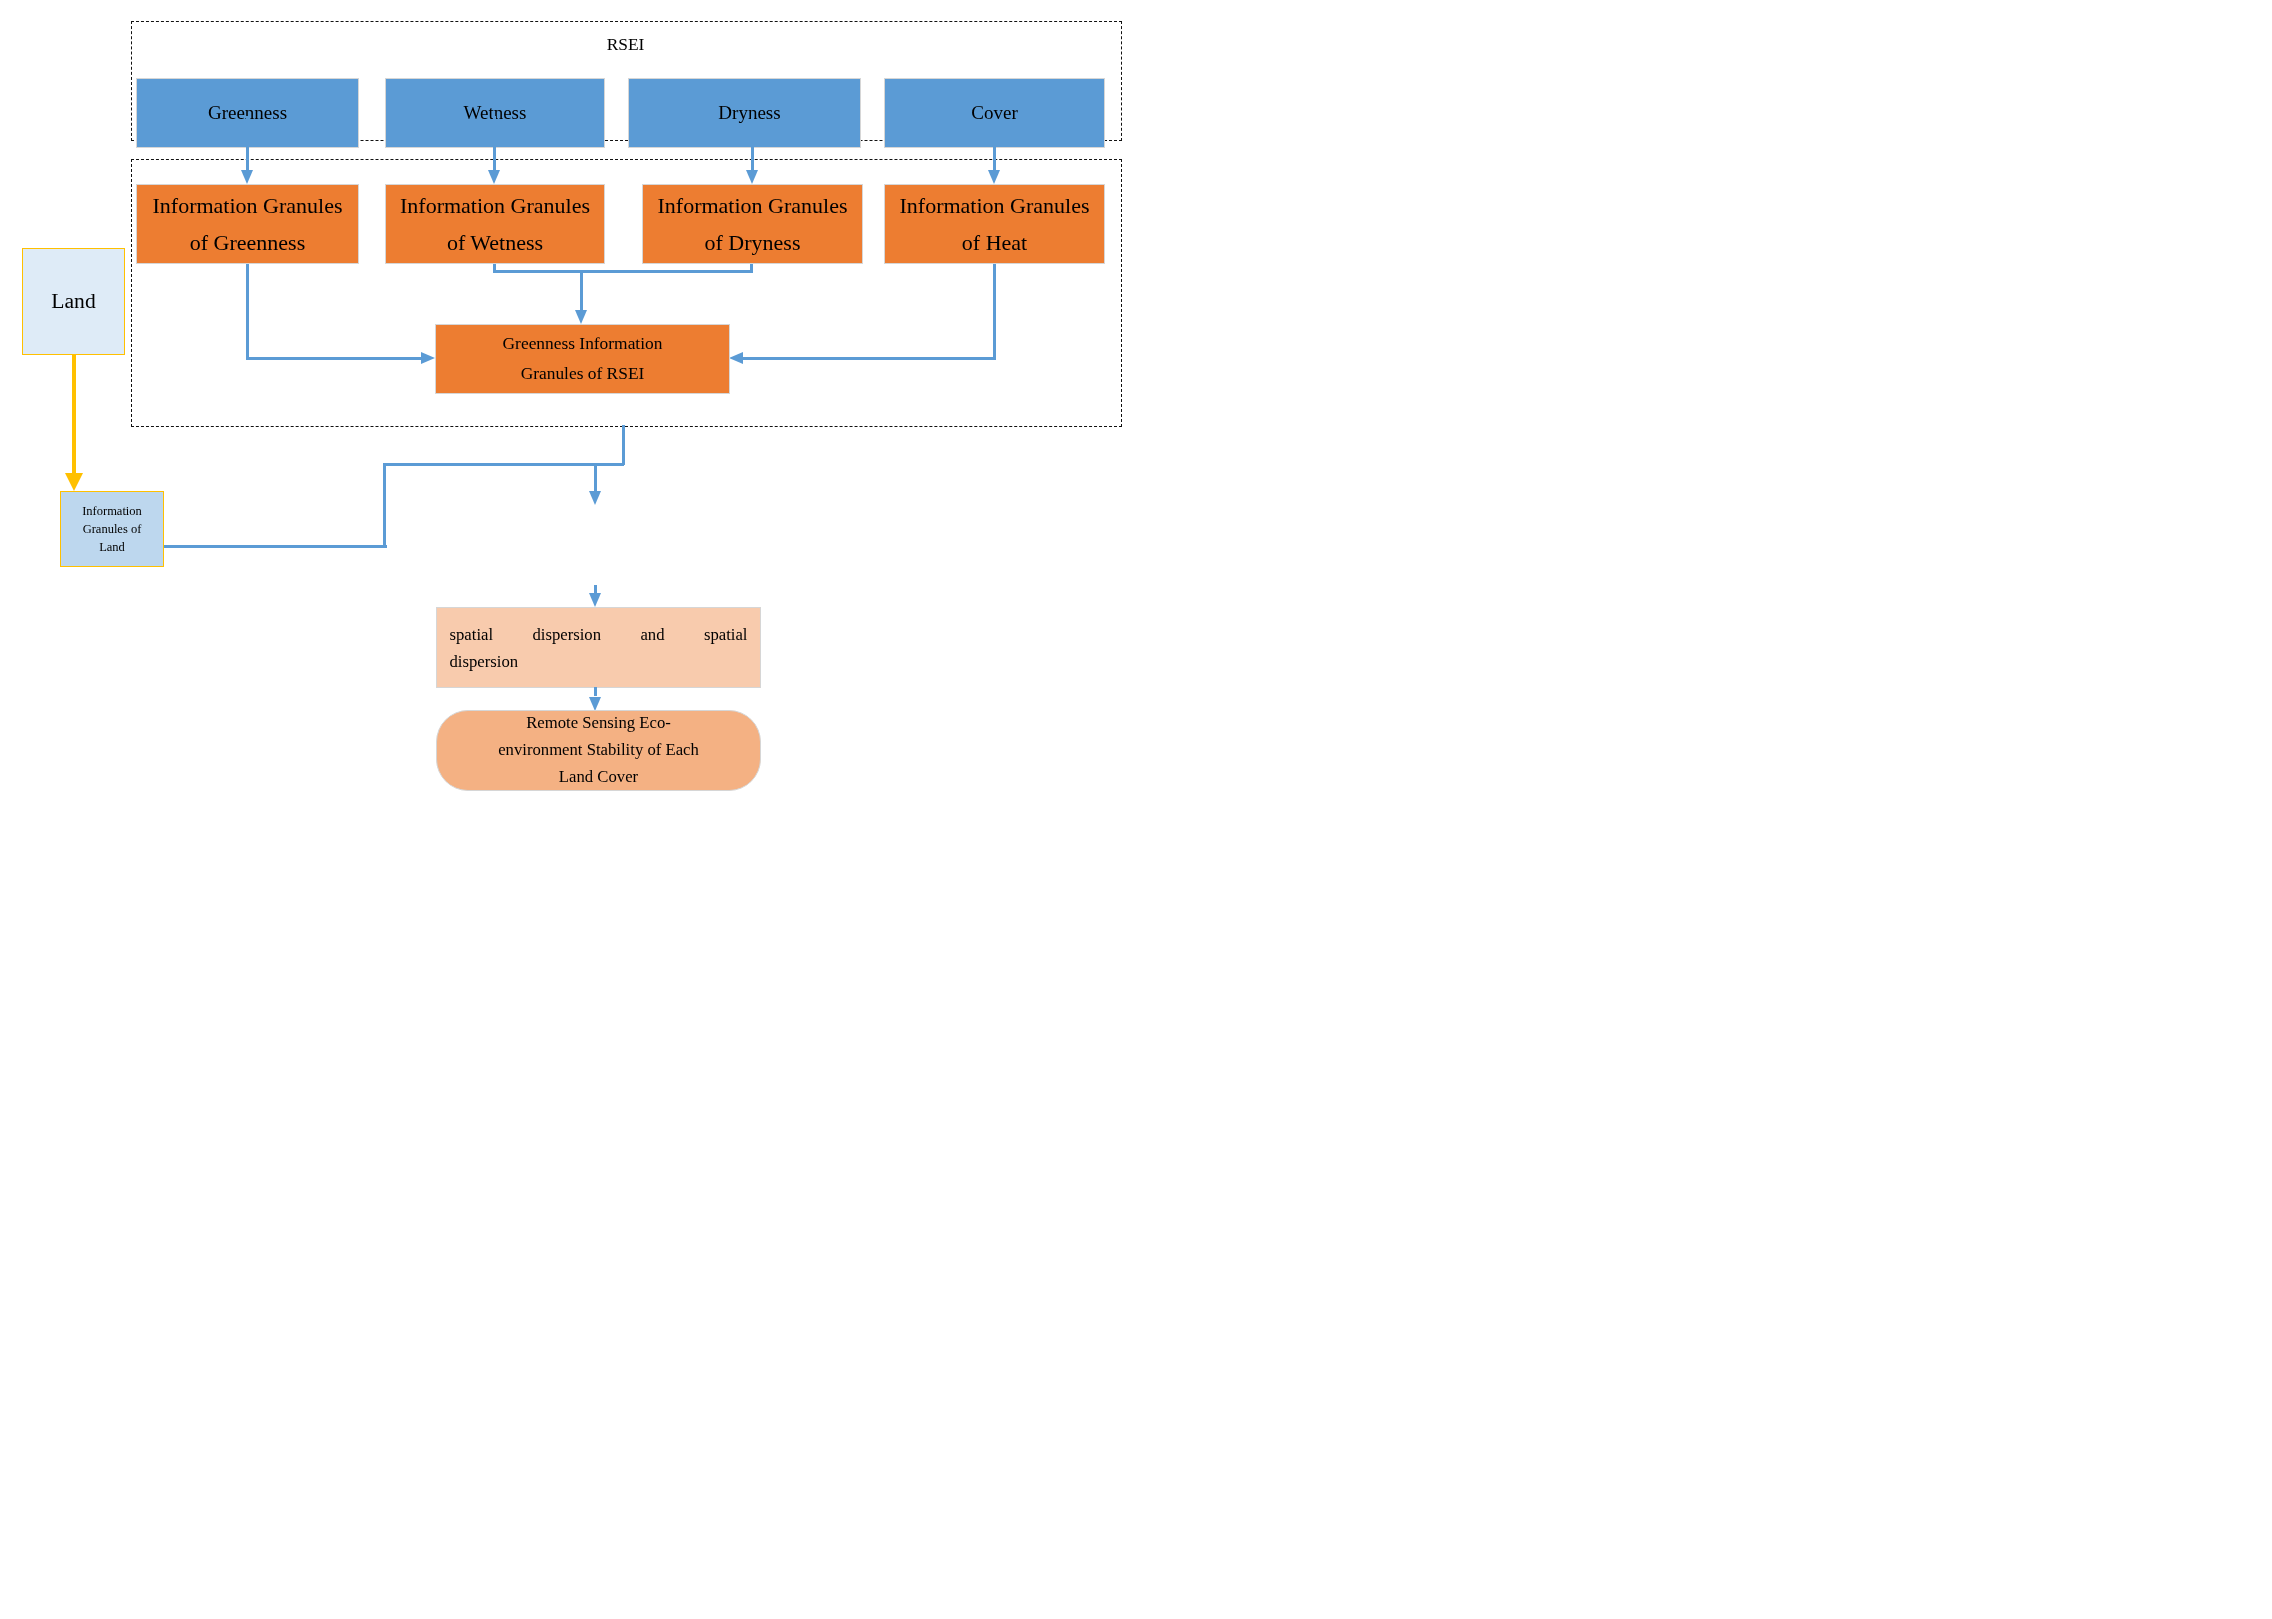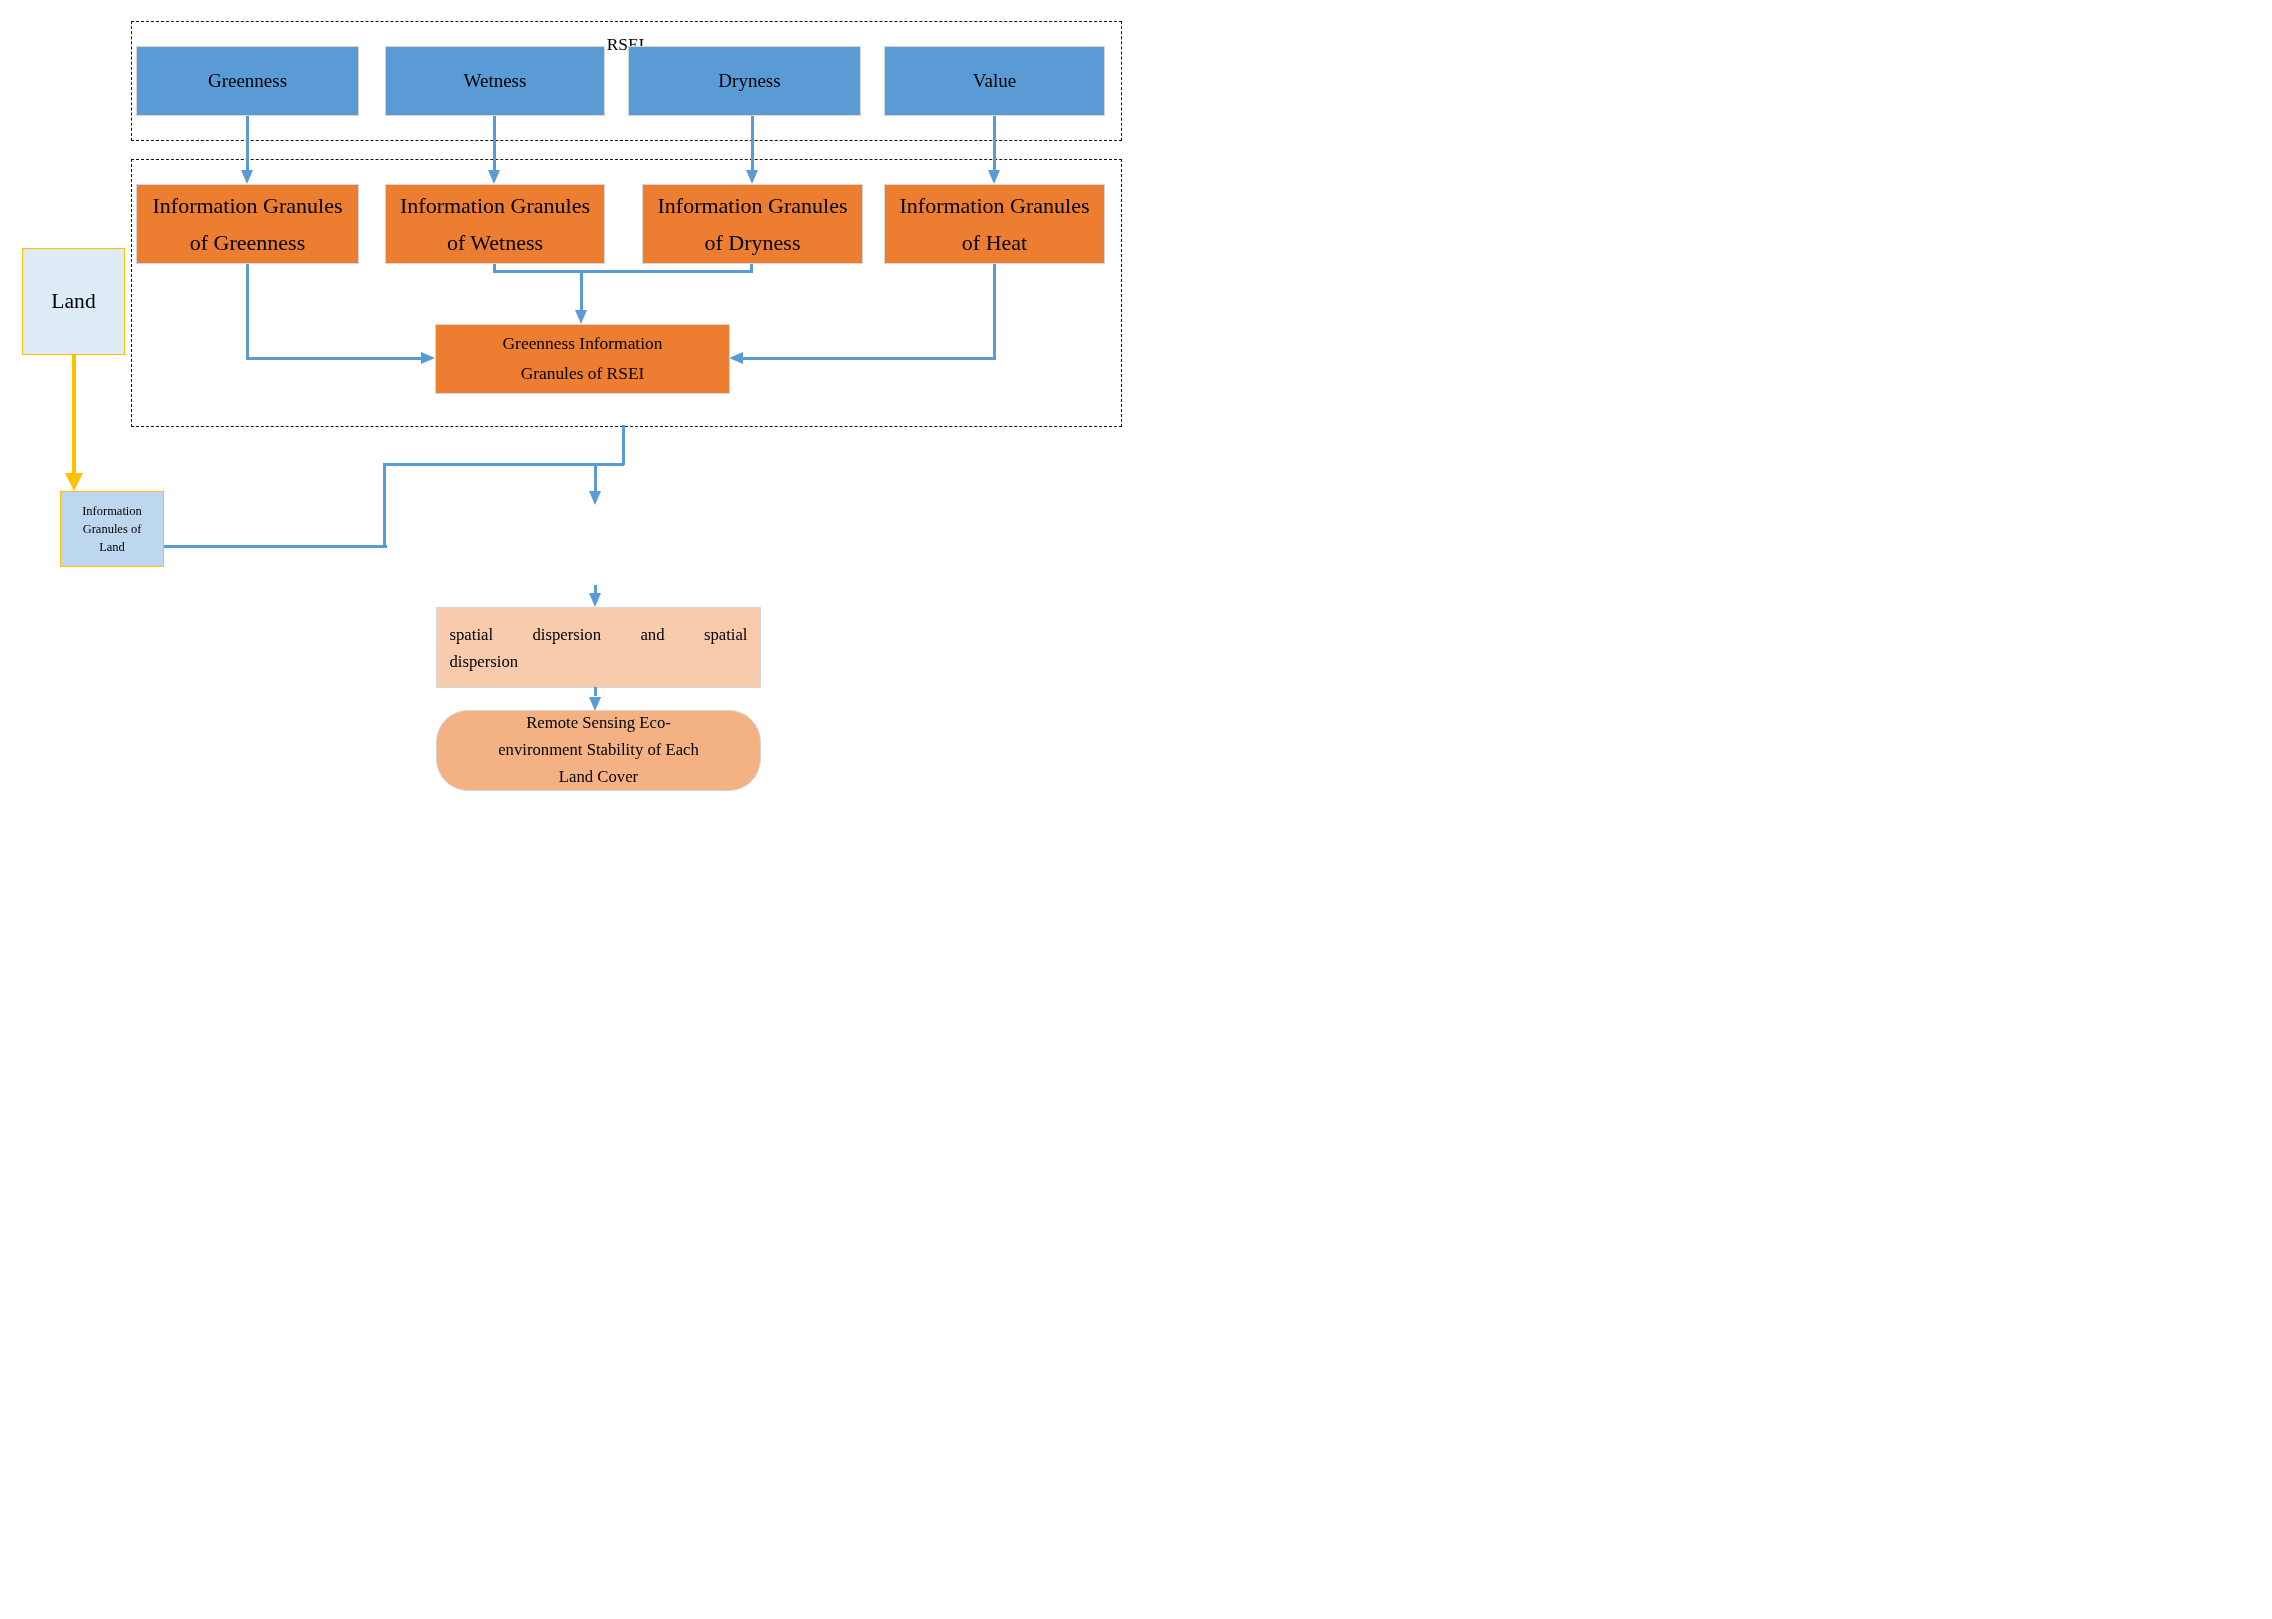--- a/index.html
+++ b/index.html
@@ -28,21 +28,21 @@
   }
   .lines{white-space:pre-line;}
   .lbl{position:absolute;text-align:center;margin-top:8px;}
   .hline,.vline{position:absolute;}
   
   .ah{position:absolute;width:0;height:0;}
   .ah-down{border-left:6.3px solid transparent;border-right:6.3px solid transparent;border-top:14px solid #5b9bd5;}
   .ah-right{border-top:6.3px solid transparent;border-bottom:6.3px solid transparent;border-left:14px solid #5b9bd5;}
   .ah-left{border-top:6.3px solid transparent;border-bottom:6.3px solid transparent;border-right:14px solid #5b9bd5;}
   .ah-down-yellow{border-left:9px solid transparent;border-right:9px solid transparent;border-top:18px solid #ffc000;}
-  .f-row1{font-size:19px;}
+  .f-row1{font-size:19px;margin-top:32px;}
   .f-row2{font-size:22px;line-height:1.7;}
   .f-comp{font-size:17.4px;line-height:1.7;}
   .f-land{font-size:21.6px;}
   .f-landg{font-size:12.5px;line-height:1.45;}
   .f-gray{font-size:17.4px;line-height:1.6;}
   .f-peach{font-size:16.7px;line-height:1.6;}
   .justify-box{
     display:block;
     text-align:left;
     padding:14px 12.5px 0 12.5px;
@@ -62,21 +62,21 @@
   <div class="box f-row1" style="left: 136px; top: 46px; width: 223px; height: 70px; background-color: rgb(91, 155, 213);">
     <span>Greenness</span>
   </div>
   <div class="box f-row1" style="left: 385px; top: 46px; width: 220px; height: 70px; background-color: rgb(91, 155, 213);">
     <span>Wetness</span>
   </div>
   <div class="box f-row1" style="left: 628px; top: 46px; width: 233px; height: 70px; background-color: rgb(91, 155, 213); padding-left: 10px;">
     <span>Dryness</span>
   </div>
   <div class="box f-row1" style="left: 884px; top: 46px; width: 221px; height: 70px; background-color: rgb(91, 155, 213);">
-    <span>Value</span>
+    <span>Cover</span>
   </div>
 
   <div class="vline" style="left: 246px; top: 116px; width: 2.8px; height: 56px; background-color: rgb(91, 155, 213);"></div>
   <div class="ah ah-down" style="left:241px;top:170px;"></div>
   <div class="vline" style="left: 493px; top: 116px; width: 2.8px; height: 56px; background-color: rgb(91, 155, 213);"></div>
   <div class="ah ah-down" style="left:488px;top:170px;"></div>
   <div class="vline" style="left: 751px; top: 116px; width: 2.8px; height: 56px; background-color: rgb(91, 155, 213);"></div>
   <div class="ah ah-down" style="left:746px;top:170px;"></div>
   <div class="vline" style="left: 993px; top: 116px; width: 2.8px; height: 56px; background-color: rgb(91, 155, 213);"></div>
   <div class="ah ah-down" style="left:988px;top:170px;"></div>

